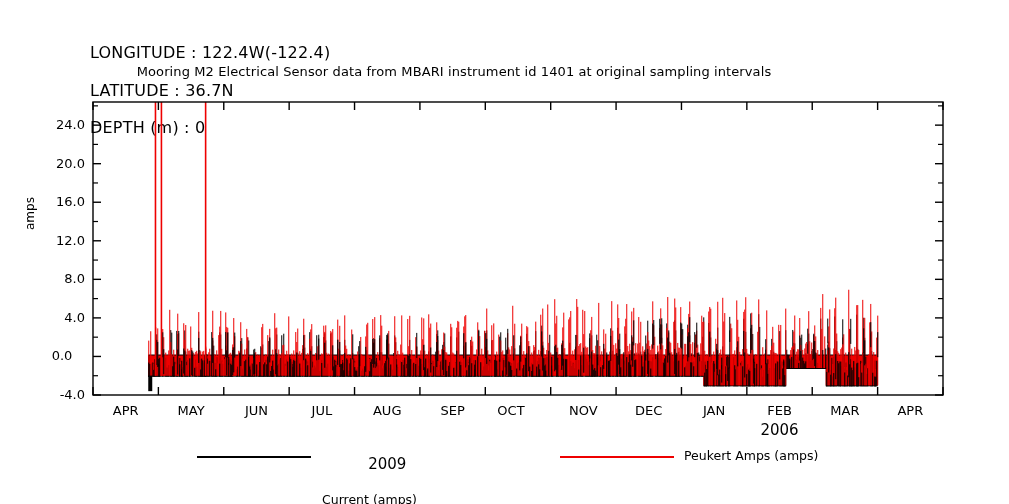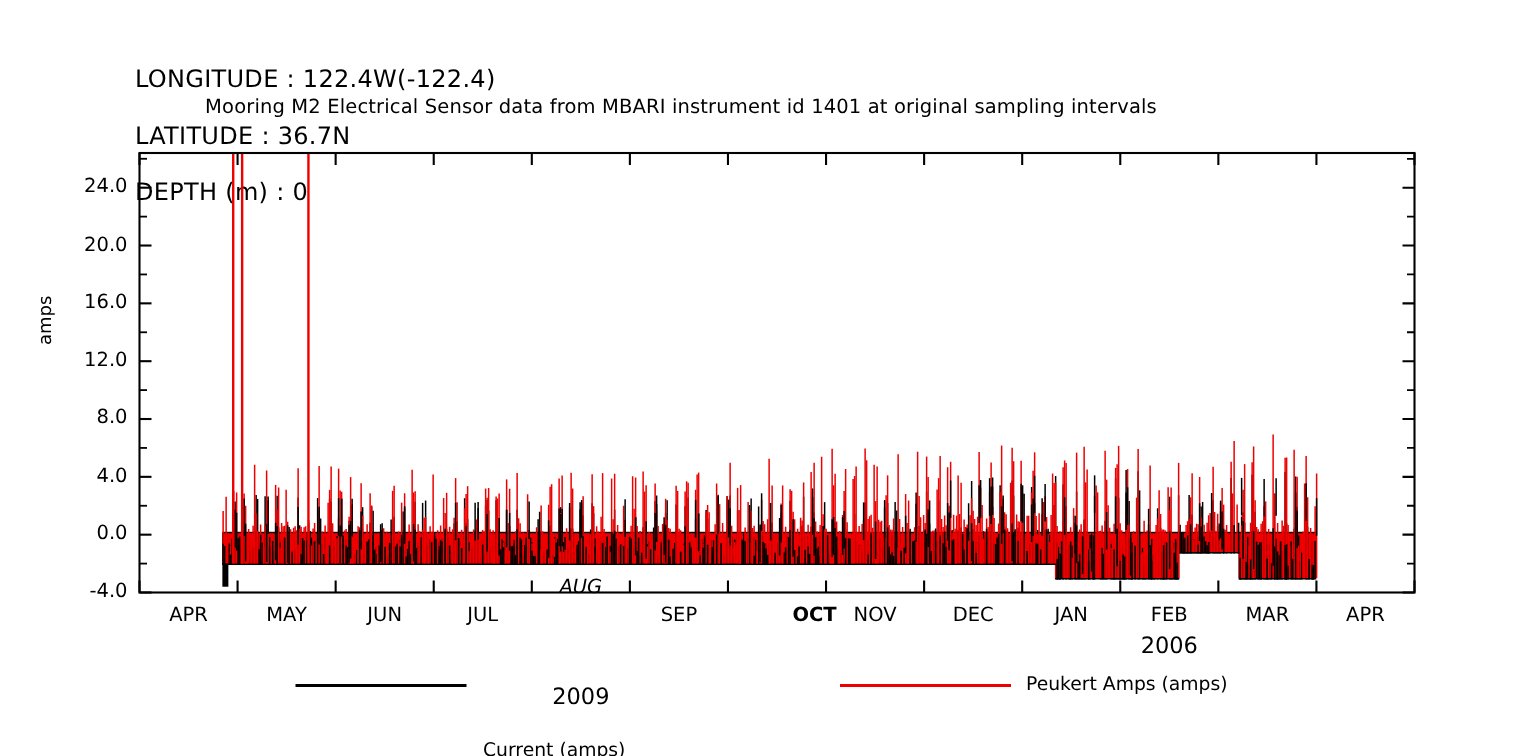--- a/index.html
+++ b/index.html
@@ -1714,36 +1714,36 @@
       <line x1="812.2307692307693" y1="395" x2="812.2307692307693" y2="387" stroke="#000000" stroke-width="1.4"></line>
       <line x1="812.2307692307693" y1="102" x2="812.2307692307693" y2="110" stroke="#000000" stroke-width="1.4"></line>
       <line x1="877.6153846153846" y1="395" x2="877.6153846153846" y2="387" stroke="#000000" stroke-width="1.4"></line>
       <line x1="877.6153846153846" y1="102" x2="877.6153846153846" y2="110" stroke="#000000" stroke-width="1.4"></line>
       <line x1="943" y1="395" x2="943" y2="387" stroke="#000000" stroke-width="1.4"></line>
       <line x1="943" y1="102" x2="943" y2="110" stroke="#000000" stroke-width="1.4"></line>
     </svg>
 
   <div id="ytick-labels">
       <div class="tick-label ytick-label" style="left: 39px; top: 387px;">-4.0</div>
-      <div class="tick-label ytick-label" style="left: 39px; top: 348.447px;">0.0</div>
+      <div class="tick-label ytick-label" style="left: 39px; top: 348.447px; text-align: center;">0.0</div>
       <div class="tick-label ytick-label" style="left: 39px; top: 309.895px;">4.0</div>
       <div class="tick-label ytick-label" style="left: 39px; top: 271.342px;">8.0</div>
       <div class="tick-label ytick-label" style="left: 39px; top: 232.789px;">12.0</div>
       <div class="tick-label ytick-label" style="left: 39px; top: 194.237px;">16.0</div>
       <div class="tick-label ytick-label" style="left: 39px; top: 155.684px;">20.0</div>
       <div class="tick-label ytick-label" style="left: 39px; top: 117.132px;">24.0</div>
     </div>
   <div id="xtick-labels">
       <div class="tick-label xtick-label" style="left: 90.6923px; top: 403px;">APR</div>
       <div class="tick-label xtick-label" style="left: 156.077px; top: 403px;">MAY</div>
       <div class="tick-label xtick-label" style="left: 221.462px; top: 403px;">JUN</div>
       <div class="tick-label xtick-label" style="left: 286.846px; top: 403px;">JUL</div>
-      <div class="tick-label xtick-label" style="left: 352.231px; top: 384px; font-style: italic;">AUG</div>
+      <div class="tick-label xtick-label" style="left: 352.231px; top: 403px;">AUG</div>
       <div class="tick-label xtick-label" style="left: 417.615px; top: 403px;">SEP</div>
-      <div class="tick-label xtick-label" style="left: 508px; top: 403px; font-weight: bold;">OCT</div>
+      <div class="tick-label xtick-label" style="left: 476px; top: 403px;">OCT</div>
       <div class="tick-label xtick-label" style="left: 548.385px; top: 403px;">NOV</div>
       <div class="tick-label xtick-label" style="left: 613.769px; top: 403px;">DEC</div>
       <div class="tick-label xtick-label" style="left: 679.154px; top: 403px;">JAN</div>
       <div class="tick-label xtick-label" style="left: 744.538px; top: 403px;">FEB</div>
       <div class="tick-label xtick-label" style="left: 809.923px; top: 403px;">MAR</div>
       <div class="tick-label xtick-label" style="left: 875.308px; top: 403px;">APR</div>
     </div>
   <div id="year-labels">
       <div class="year-label" style="left: 327.231px; top: 421px; margin-top: 34px;">2009</div>
       <div class="year-label" style="left: 719.538px; top: 421px;">2006</div>

